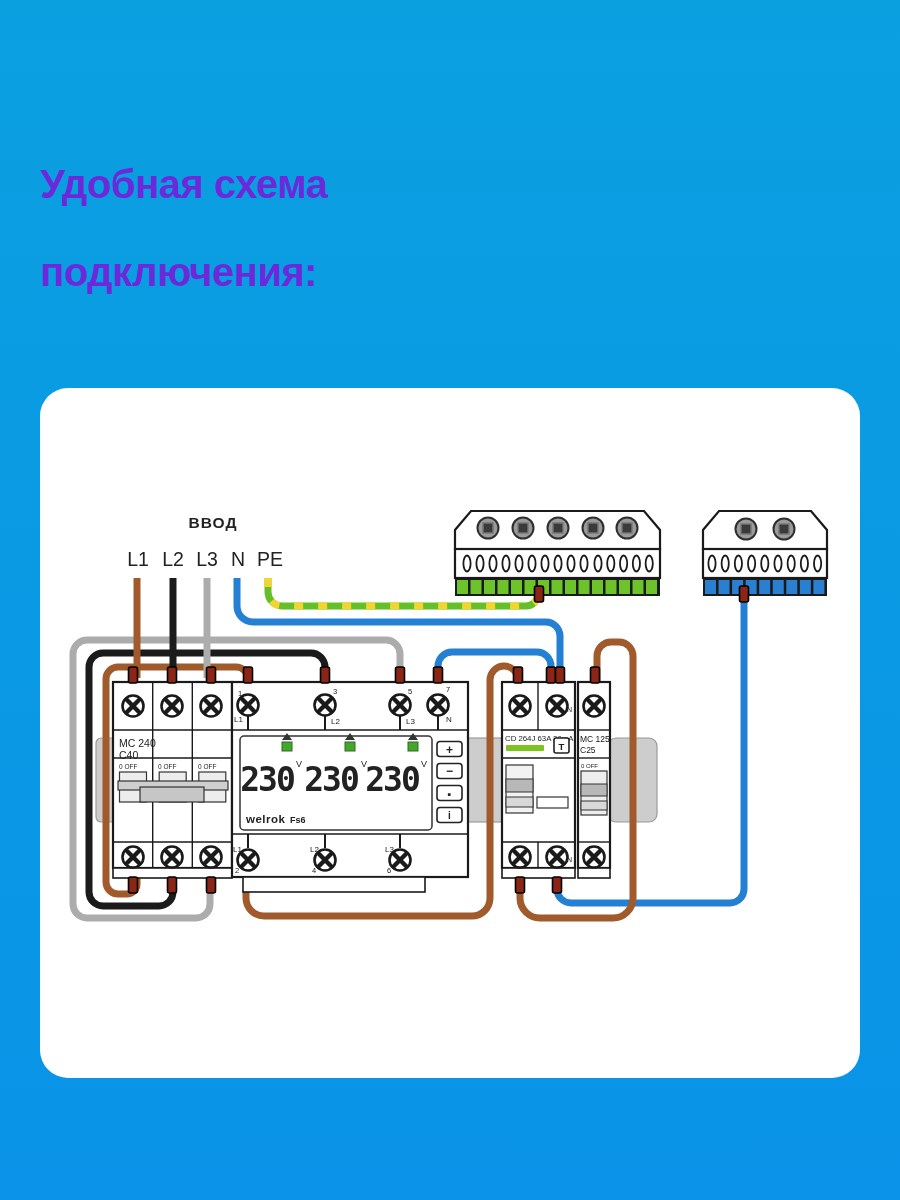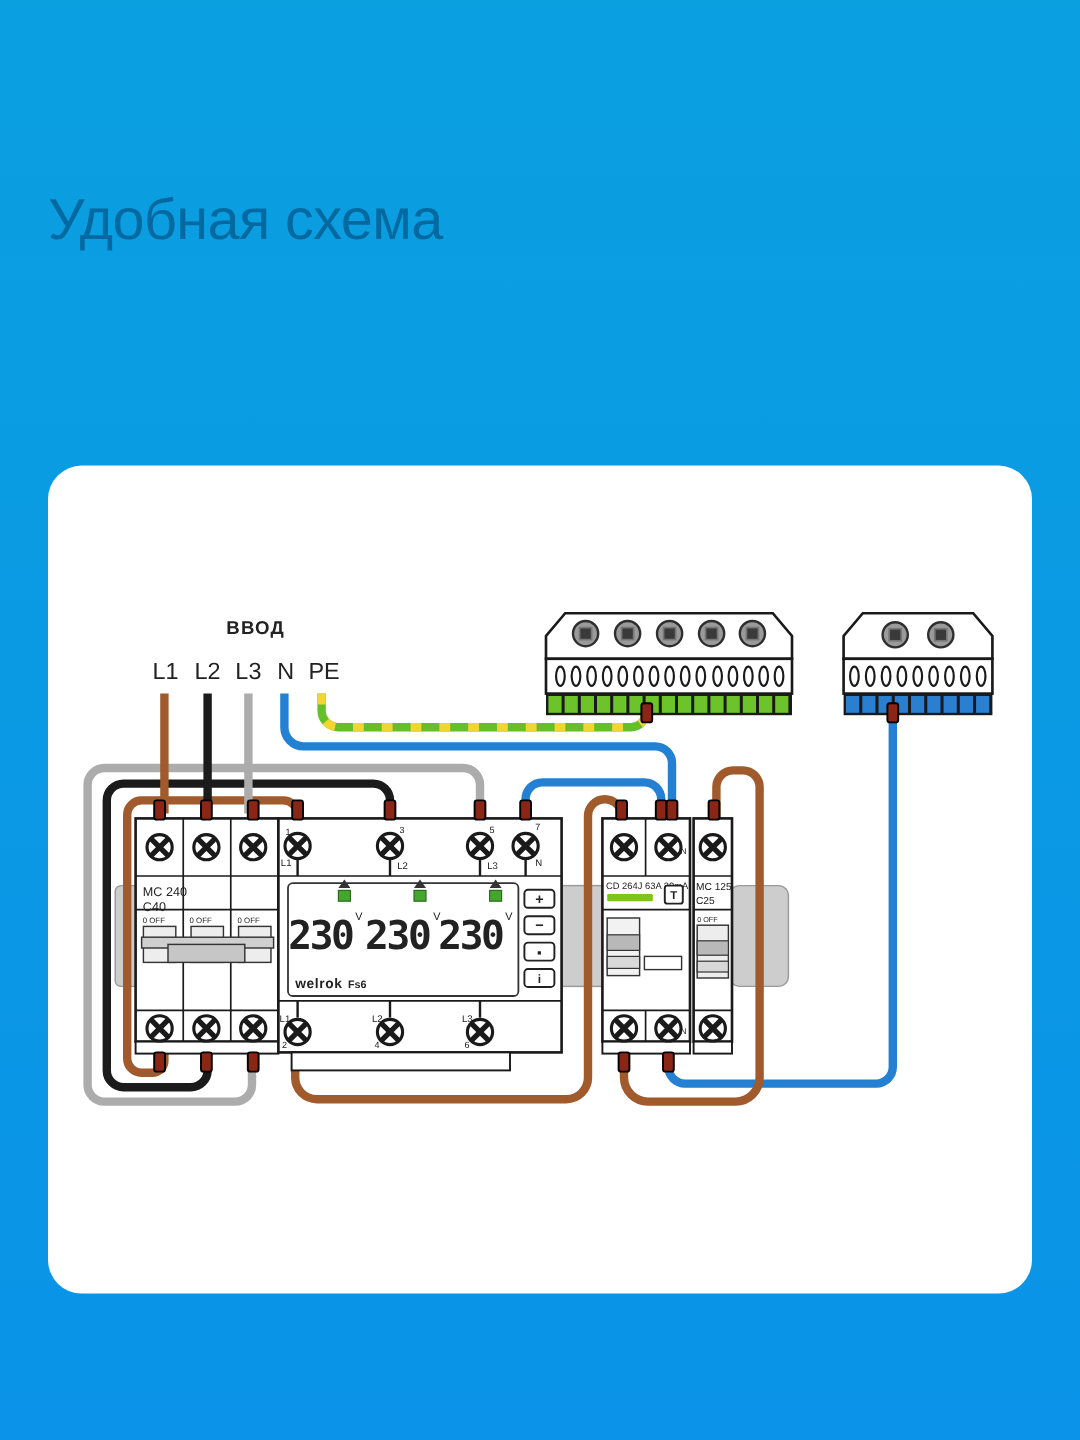--- a/index.html
+++ b/index.html
@@ -4,36 +4,37 @@
 <style>
   html,body{margin:0;padding:0;}
   body{
     width:900px;height:1200px;
     background:linear-gradient(180deg,#0AA0E0 0%,#0A93E8 100%);
     font-family:"Liberation Sans",sans-serif;
     overflow:hidden;position:relative;
   }
   .title{
     position:absolute;left:40px;top:140px;
-    color:#0369a1;font-size:48px;font-weight:400;line-height:88px;
+    color:#6d28d9;font-size:40px;font-weight:700;line-height:88px;
     letter-spacing:-0.5px;
   }
   .card{
     position:absolute;left:40px;top:388px;width:820px;height:690px;
     background:#fff;border-radius:28px;
   }
   svg{position:absolute;left:0;top:0;}
   text{font-family:"Liberation Sans",sans-serif;fill:#222;}
   .seg{font-family:"DejaVu Sans Mono",monospace;font-weight:bold;}
 </style>
 </head>
 <body style="background: linear-gradient(rgb(10, 160, 224) 0%, rgb(10, 147, 232) 100%);">
 
 <div class="title">
   <div>Удобная схема</div>
+  <div>подключения:</div>
 </div>
 
 <div class="card"></div>
 
 <svg width="900" height="1200" viewBox="0 0 900 1200">
   <defs>
     <g id="screw">
       <circle r="10.5" fill="#fff" stroke="#1a1a1a" stroke-width="2.6"></circle>
       <path d="M-6.2,-6.2 L6.2,6.2 M-6.2,6.2 L6.2,-6.2" stroke="#1a1a1a" stroke-width="4.4" stroke-linecap="round"></path>
     </g>

